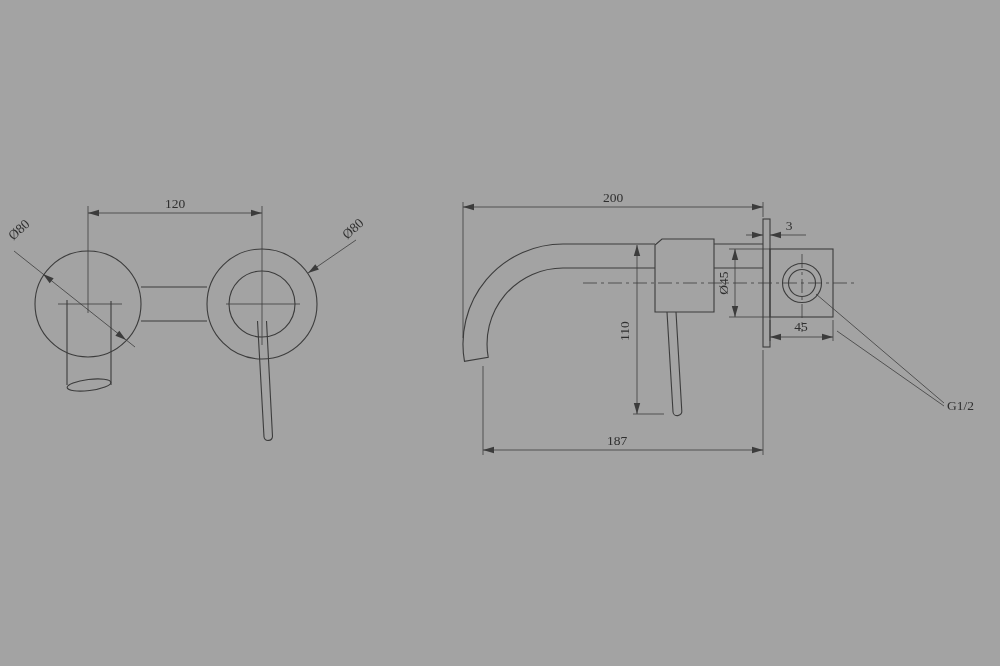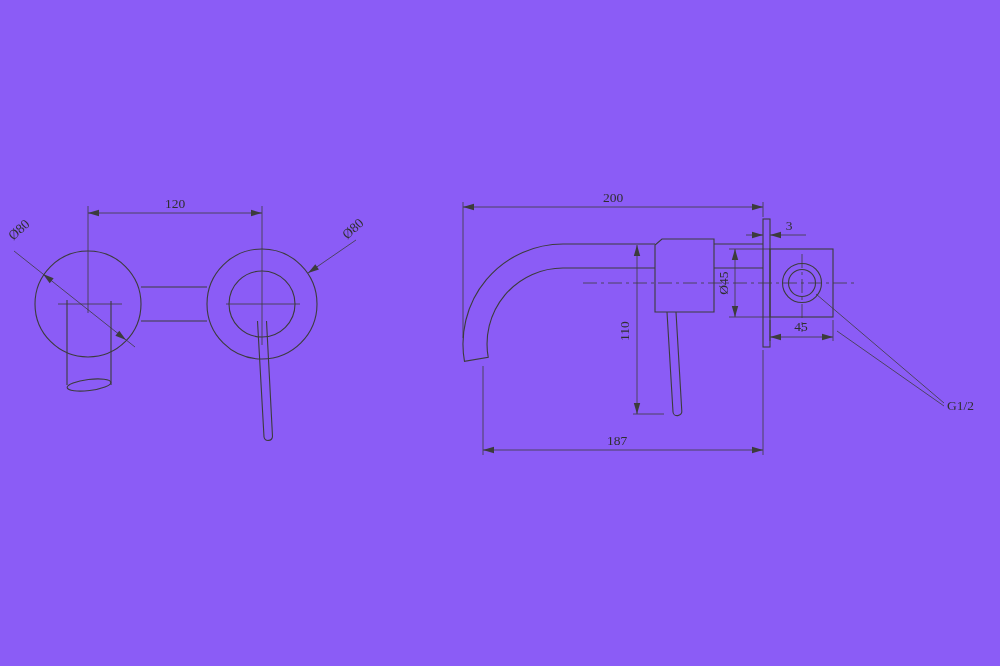--- a/index.html
+++ b/index.html
@@ -1,16 +1,16 @@
 <!DOCTYPE html>
 <html><head>
 <meta charset="utf-8">
 <style>
   html,body{margin:0;padding:0;background:#ffffff;}
-  .canvas{position:relative;width:1000px;height:666px;background:#8b5cf6;overflow:hidden;}
+  .canvas{position:relative;width:1000px;height:666px;background:#a3a3a3;overflow:hidden;}
   svg{position:absolute;left:0;top:0;}
   text{font-family:"Liberation Serif", serif;font-size:13.5px;fill:#2f2f2f;}
 </style>
 </head>
 <body>
 
 <div class="canvas">
 <svg viewBox="0 0 1000 666" width="1000" height="666">
   <defs>
     <path id="arr" d="M0,0 L-11,-3.2 L-11,3.2 Z"></path>

